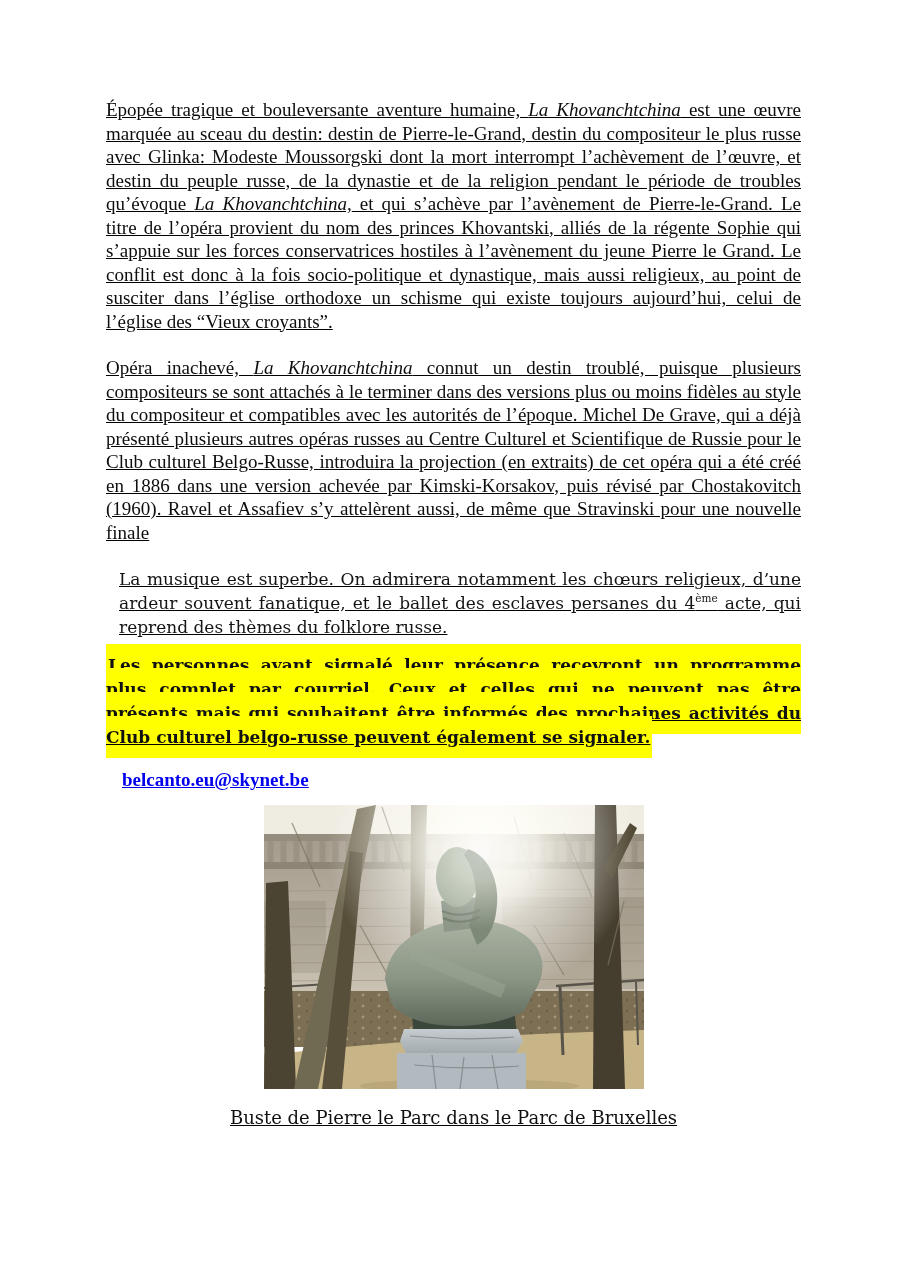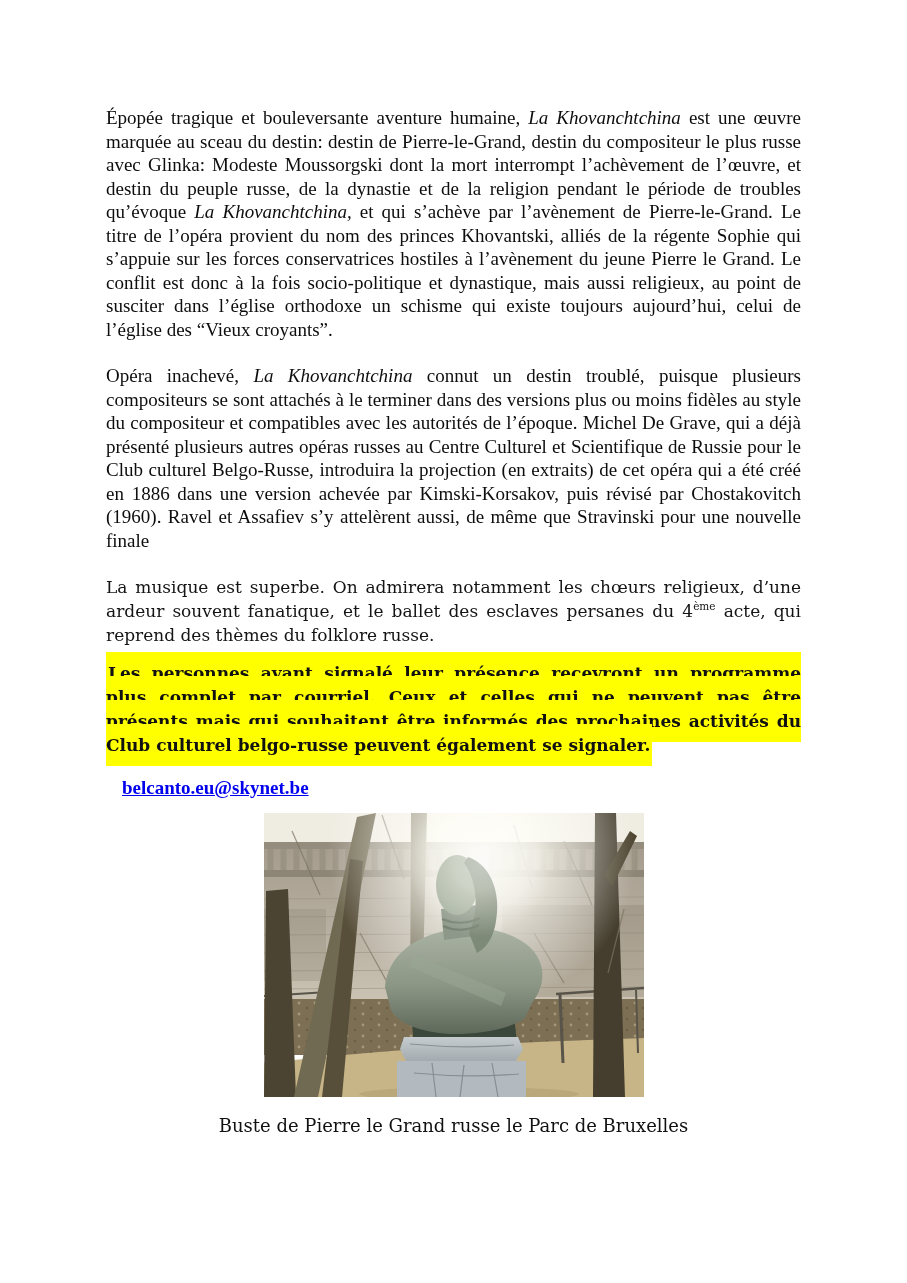--- a/index.html
+++ b/index.html
@@ -8,31 +8,32 @@
     width: 907px;
     height: 1283px;
     background: #ffffff;
     overflow: hidden;
     font-family: "Liberation Serif", serif;
     color: #000000;
   }
   .content {
     position: absolute;
     left: 106px;
-    top: 106px;
+    top: 98px;
     width: 695px;
+    text-decoration: underline;
   }
   p.body-par {
     margin: 0 0 23px 0;
     font: 19px/23.5px "Liberation Serif", serif;
     text-align: justify;
     color: #0d0d0d;
   }
   p.alt-par {
-    margin: 0 0 14px 0;
+    margin: 0 0 14px 13px;
     font: 17px/24px "DejaVu Serif", serif;
     text-align: justify;
     color: #141414;
   }
   p.body-par sup, p.alt-par sup {
     font-size: 0.62em;
     line-height: 0;
     vertical-align: super;
   }
   p.highlight-par {
@@ -193,15 +194,15 @@
           <line x1="200" y1="252" x2="196" y2="284"></line>
           <line x1="228" y1="250" x2="234" y2="284"></line>
           <path d="M146,231 Q198,236 250,232"></path>
           <path d="M150,260 Q200,265 255,261"></path>
         </g>
       </g>
 
       <circle cx="216" cy="52" r="72" fill="url(#flare)" opacity="0.55"></circle>
     </svg>
 
-    <p class="caption">Buste de Pierre le Grand russe le Parc de Bruxelles</p>
+    <p class="caption">Buste de Pierre le Parc dans le Parc de Bruxelles</p>
   </div>
 </div>
 
 </body></html>

